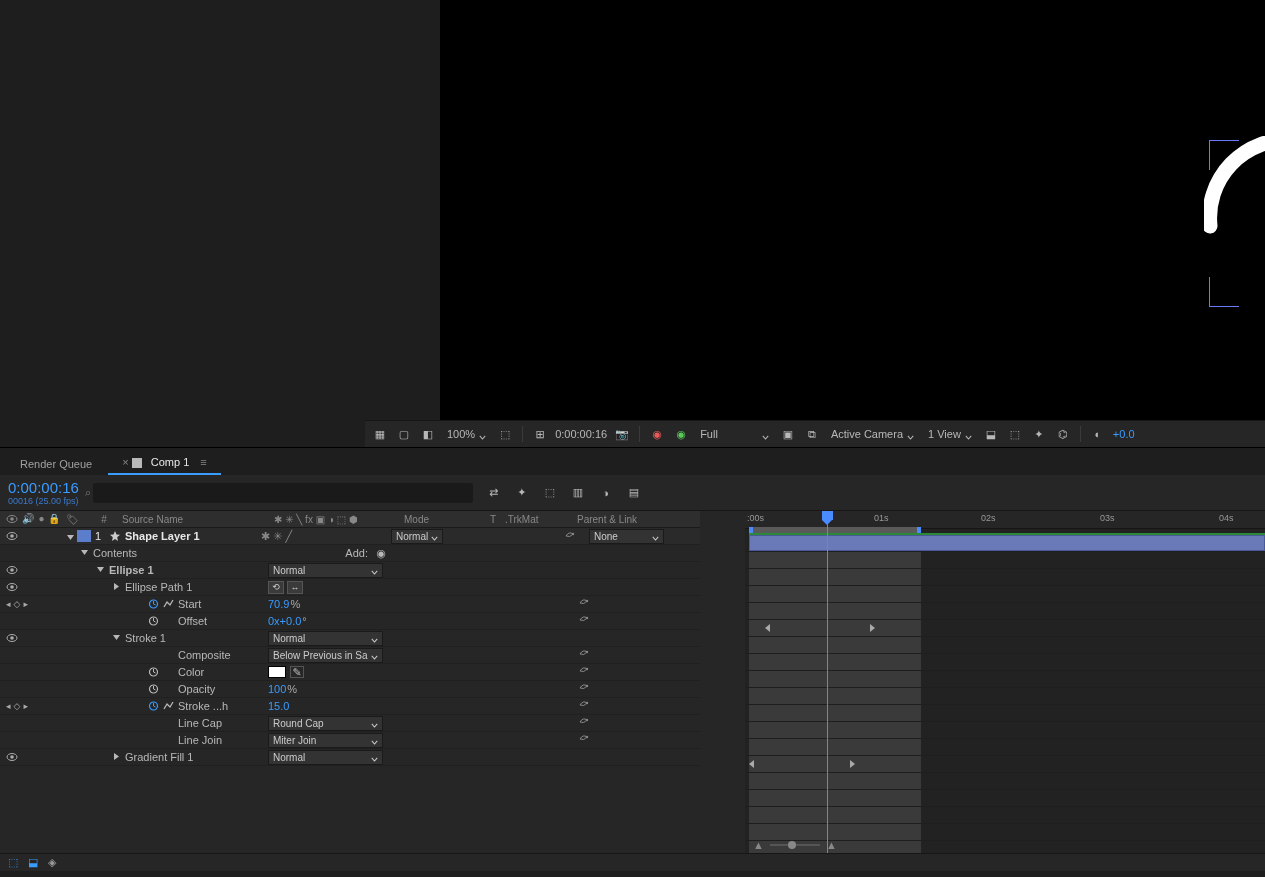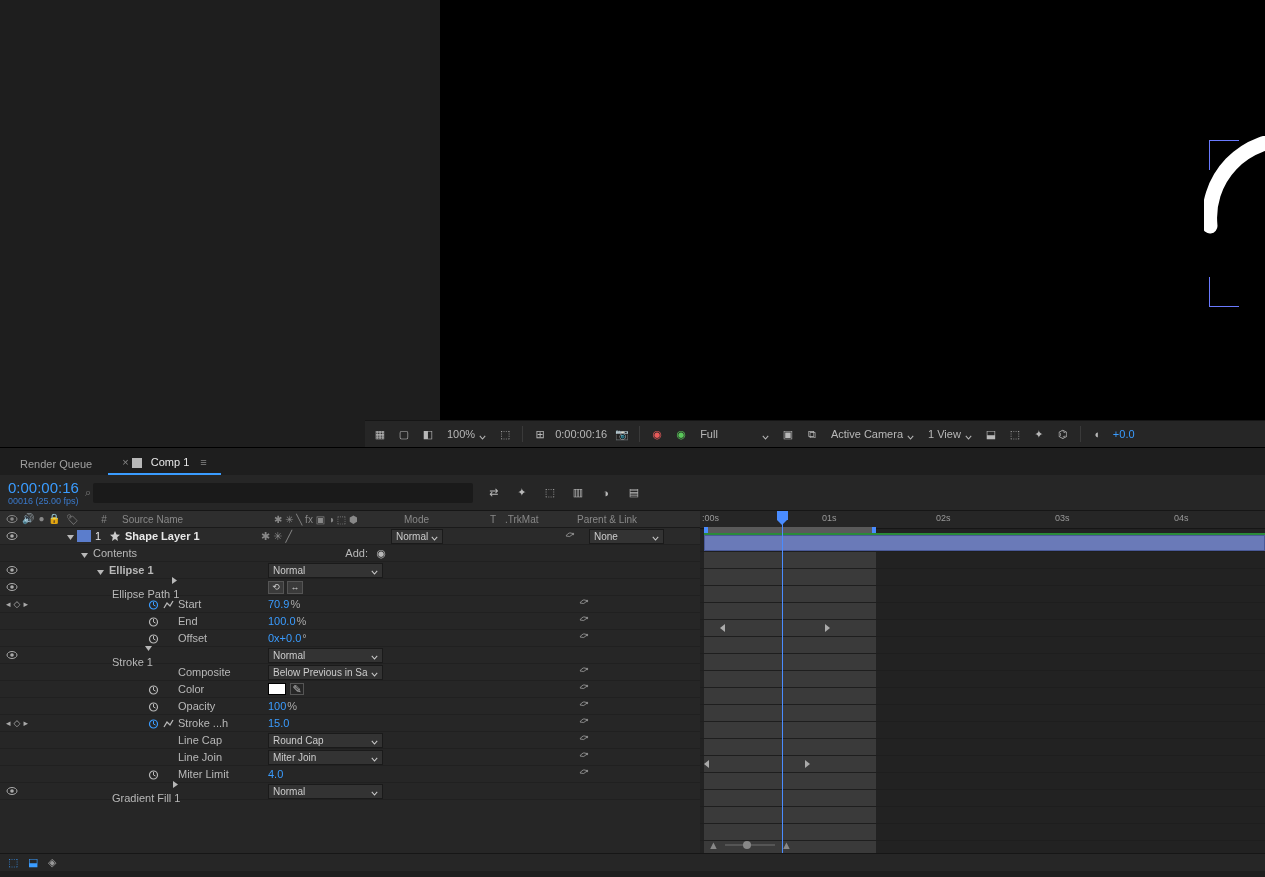--- a/index.html
+++ b/index.html
@@ -34,21 +34,21 @@
   .tl-header { height: 36px; display: flex; align-items: center; background: #262626; padding: 0 8px; border-bottom: 1px solid #161616; }
   .tl-time { color: #3a9cff; font-size: 15px; font-weight: 400; }
   .tl-frames { color: #3a7acc; font-size: 9px; }
   .tl-search { margin-left: 14px; background: #1a1a1a; border: none; color: #b8b8b8; padding: 4px 8px 4px 24px; width: 380px; height: 20px; border-radius: 2px; }
   .search-wrap { position: relative; }
   .search-wrap .mag { position: absolute; left: 6px; top: 3px; color: #777; }
   .header-icons { margin-left: 12px; display: flex; gap: 10px; }
 
   .tl-body { flex: 1; display: flex; overflow: hidden; }
   .tl-left { width: 700px; background: #262626; overflow-y: auto; }
-  .tl-right { flex: 1; background: #222; position: relative; }
+  .tl-right { flex: 1; background: #222; position: relative; margin-left: 45px; }
 
   .col-headers { height: 17px; background: #2e2e2e; display: flex; align-items: center; font-size: 10px; color: #888; border-bottom: 1px solid #1a1a1a; }
   .ch-eye { width: 66px; padding-left: 6px; display: flex; gap: 4px; }
   .ch-tag { width: 30px; }
   .ch-num { width: 16px; text-align: center; }
   .ch-src { width: 152px; padding-left: 4px; }
   .ch-sw { width: 130px; padding-left: 4px; }
   .ch-mode { width: 85px; padding-left: 4px; }
   .ch-t { width: 16px; text-align: center; }
   .ch-trk { width: 72px; padding-left: 4px; }
@@ -61,34 +61,34 @@
   .lr-num { width: 14px; color: #e8e8e8; text-align: center; }
   .lr-name { width: 152px; padding-left: 4px; display: flex; align-items: center; gap: 4px; }
   .lr-switches { width: 130px; display: flex; gap: 3px; padding-left: 4px; align-items: center; color: #888; }
   .lr-mode { width: 85px; padding-left: 4px; }
   .lr-t { width: 16px; }
   .lr-trk { width: 72px; }
   .lr-par { flex: 1; padding-left: 4px; display: flex; align-items: center; gap: 11px; }
 
   .prop-row { height: 17px; display: flex; align-items: center; border-bottom: 1px solid #202020; }
   .pr-controls { width: 48px; padding-left: 6px; display: flex; gap: 3px; align-items: center; color: #aaa; font-size: 9px; }
-  .pr-name { display: flex; align-items: flex-end; gap: 4px; color: #b8b8b8; }
+  .pr-name { display: flex; align-items: flex-start; gap: 4px; color: #b8b8b8; }
   .pr-val { color: #3a9cff; cursor: pointer; }
   .pr-val.pct::after { content: "%"; color: #aaa; margin-left: 1px; }
   .pr-val.deg::after { content: "°"; color: #aaa; margin-left: 1px; }
   .stopwatch { width: 11px; height: 11px; display: inline-flex; align-items: center; justify-content: center; }
   .dd-box { background: #333; border: 1px solid #1a1a1a; padding: 1px 4px; height: 15px; display: flex; align-items: center; justify-content: space-between; width: 115px; cursor: pointer; color: #ccc; font-size: 10px; }
   .dd-box.narrow { width: 52px; }
   .color-swatch { width: 18px; height: 12px; background: #fff; border: 1px solid #000; display: inline-block; }
   .eyedrop { width: 14px; height: 12px; display: inline-flex; align-items: center; justify-content: center; border: 1px solid #555; margin-left: 4px; }
   .pickwhip { width: 14px; height: 14px; color: #888; }
   .plus-btn { width: 16px; height: 13px; background: #3a3a3a; border: 1px solid #555; display: inline-flex; align-items: center; justify-content: center; color: #ccc; font-size: 11px; cursor: pointer; }
   .indent-2 { padding-left: 32px; }
   .indent-3 { padding-left: 48px; font-weight: bold; }
-  .indent-4 { padding-left: 64px; flex-direction: column; }
+  .indent-4 { padding-left: 64px; }
   .indent-5 { padding-left: 85px; }
   .indent-6 { padding-left: 100px; }
 
   .twirl { display: inline-block; width: 9px; height: 9px; }
   .twirl svg { width: 9px; height: 9px; }
 
   .ruler { height: 18px; background: #262626; border-bottom: 1px solid #161616; position: relative; overflow: hidden; }
   .ruler-mark { position: absolute; top: 2px; font-size: 9px; color: #999; }
   .cti { position: absolute; top: 0; bottom: 0; width: 1px; background: #4a8cff; z-index: 5; }
   .cti-head { position: absolute; top: -1px; left: -5px; width: 11px; height: 10px; background: #4a8cff; }
@@ -383,36 +383,20 @@
               <use href="#graph"></use>
             </svg>
           <span>Start</span>
         </div>
         <div style="position:absolute;left:268px"><span class="pr-val pct">70.9</span></div>
         <div style="position:absolute;left:578px"><svg width="14" height="14" class="pickwhip">
               <use href="#pickwhip"></use>
             </svg></div>
       </div>
 
-      <div class="prop-row">
-        <div class="pr-controls"></div>
-        <div class="pr-name indent-6">
-          <span class="stopwatch">
-              <svg width="11" height="11">
-                <use href="#stopwatch-off"></use>
-              </svg>
-            </span>
-          <span style="width:11px"></span>
-          <span>End</span>
-        </div>
-        <div style="position:absolute;left:268px"><span class="pr-val pct">100.0</span></div>
-        <div style="position:absolute;left:578px"><svg width="14" height="14" class="pickwhip">
-              <use href="#pickwhip"></use>
-            </svg></div>
-      </div>
 
       <div class="prop-row">
         <div class="pr-controls"></div>
         <div class="pr-name indent-6">
           <span class="stopwatch">
               <svg width="11" height="11">
                 <use href="#stopwatch-off"></use>
               </svg>
             </span>
           <span style="width:11px"></span>
@@ -557,36 +541,20 @@
               <span class="chev"><svg viewBox="0 0 9 8">
                   <use href="#chev-down"></use>
                 </svg></span>
             </div>
           </div>
         <div style="position:absolute;left:578px"><svg width="14" height="14" class="pickwhip">
               <use href="#pickwhip"></use>
             </svg></div>
       </div>
 
-      <div class="prop-row">
-        <div class="pr-controls"></div>
-        <div class="pr-name indent-6">
-          <span class="stopwatch">
-              <svg width="11" height="11">
-                <use href="#stopwatch-off"></use>
-              </svg>
-            </span>
-          <span style="width:11px"></span>
-          <span>Miter Limit</span>
-        </div>
-        <div style="position:absolute;left:268px"><span class="pr-val">4.0</span></div>
-        <div style="position:absolute;left:578px"><svg width="14" height="14" class="pickwhip">
-              <use href="#pickwhip"></use>
-            </svg></div>
-      </div>
 
 
       <div class="prop-row">
         <div class="pr-controls">
             <svg width="12" height="12">
               <use href="#eye"></use>
             </svg>
           </div>
         <div class="pr-name indent-4">
             <span class="twirl"><svg viewBox="0 0 9 9">
@@ -602,21 +570,21 @@
                 </svg></span>
             </div>
           </div>
       </div>
 
     </div>
 
     <div class="tl-right">
       <div class="ruler">
         <span class="ruler-mark" style="left:2px">:00s</span>
-        <span class="ruler-mark" style="left:122px">01s</span>
+        <span class="ruler-mark" style="left:129px">01s</span>
         <span class="ruler-mark" style="left:236px">02s</span>
         <span class="ruler-mark" style="left:355px">03s</span>
         <span class="ruler-mark" style="left:474px">04s</span>
       </div>
       <div class="work-area" style="left:4px;width:172px"></div>
       <div class="comp-bar" style="left:4px;right:0"></div>
       <div class="cti" style="left:82px;top:0;height:380px">
         <div class="cti-head"></div>
       </div>
       <div class="tl-track-area" style="top:24px">

